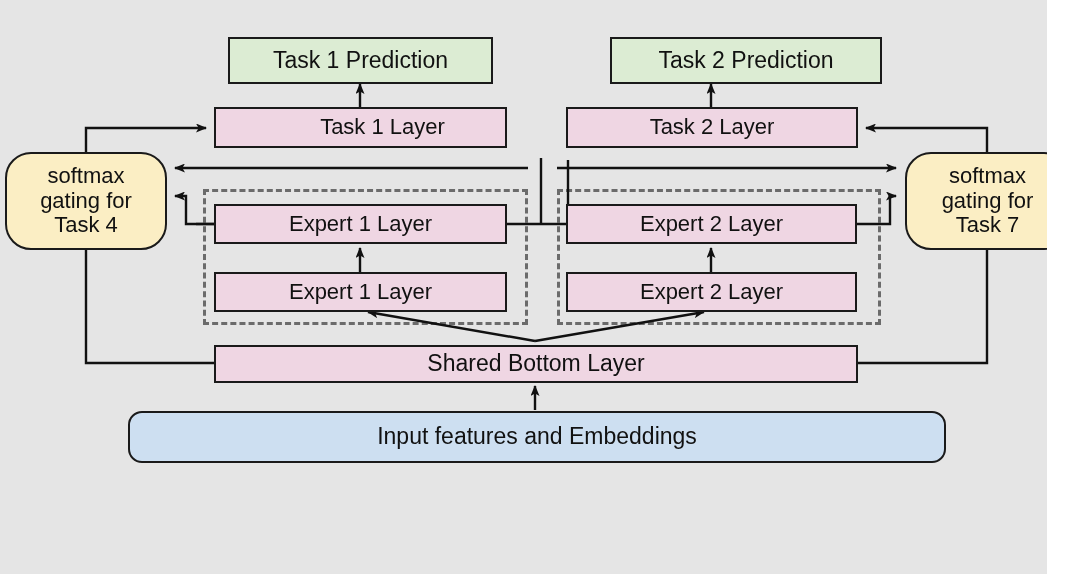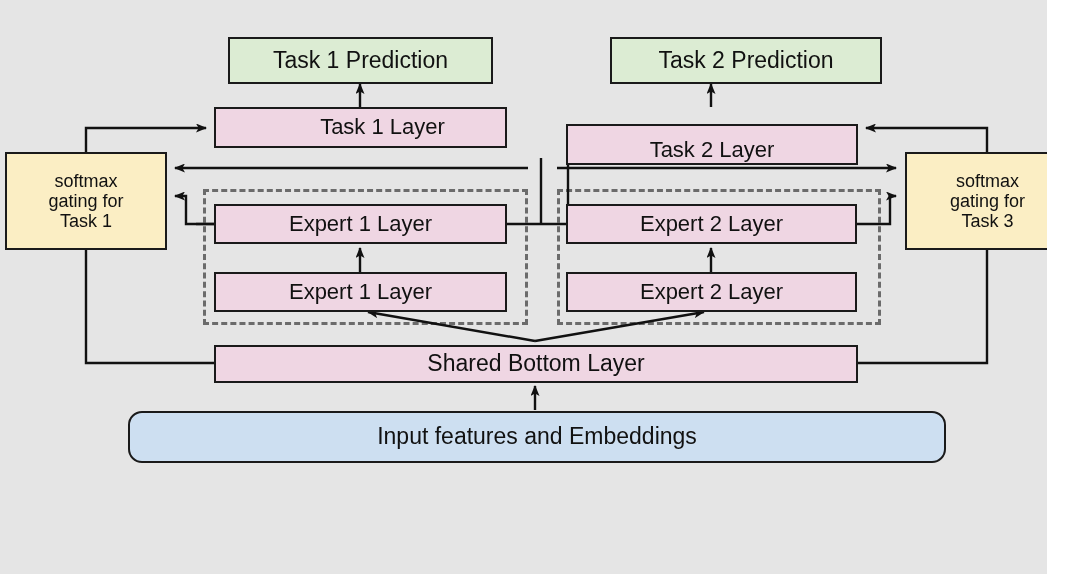--- a/index.html
+++ b/index.html
@@ -37,21 +37,21 @@
   }
   .node-yellow {
     background: #fbeec4;
   }
   .node-blue {
     background: #cddff1;
     border-radius: 14px;
   }
   .lbl-lg { font-size: 23px; }
   .lbl-md { font-size: 22px; }
-  .lbl-sm { font-size: 18px; }
+  .lbl-sm { font-size: 22px; border-radius: 26px; }
   .dashed-group {
     position: absolute;
     box-sizing: border-box;
     border: 3px dashed #6b6b6b;
     background: transparent;
     z-index: 1;
   }
   #wires {
     position: absolute;
     left: 0;
@@ -129,34 +129,34 @@
   </div>
 
   <div class="node node-green lbl-lg" style="left:610px; top:37px; width:272px; height:47px;">
     <span>Task 2 Prediction</span>
   </div>
 
   <div class="node node-pink lbl-md" style="left:214px; top:107px; width:293px; height:41px;padding-left:44px;">
     <span>Task 1 Layer</span>
   </div>
 
-  <div class="node node-pink lbl-md" style="left:566px; top:124px; width:292px; height:41px;align-items:flex-end;">
+  <div class="node node-pink lbl-md" style="left:566px; top:107px; width:292px; height:41px;">
     <span>Task 2 Layer</span>
   </div>
 
   <div class="node node-yellow lbl-sm" style="left:5px; top:152px; width:162px; height:98px; flex-direction:column;">
     <span>softmax</span>
     <span>gating for</span>
-    <span>Task 1</span>
+    <span>Task 4</span>
   </div>
 
   <div class="node node-yellow lbl-sm" style="left:905px; top:152px; width:165px; height:98px; flex-direction:column;">
     <span>softmax</span>
     <span>gating for</span>
-    <span>Task 3</span>
+    <span>Task 7</span>
   </div>
 
   <div class="dashed-group" style="left:203px; top:189px; width:325px; height:136px;"></div>
 
   <div class="dashed-group" style="left:557px; top:189px; width:324px; height:136px;"></div>
 
   <div class="node node-pink lbl-md" style="left:214px; top:204px; width:293px; height:40px;">
     <span>Expert 1 Layer</span>
   </div>
 

